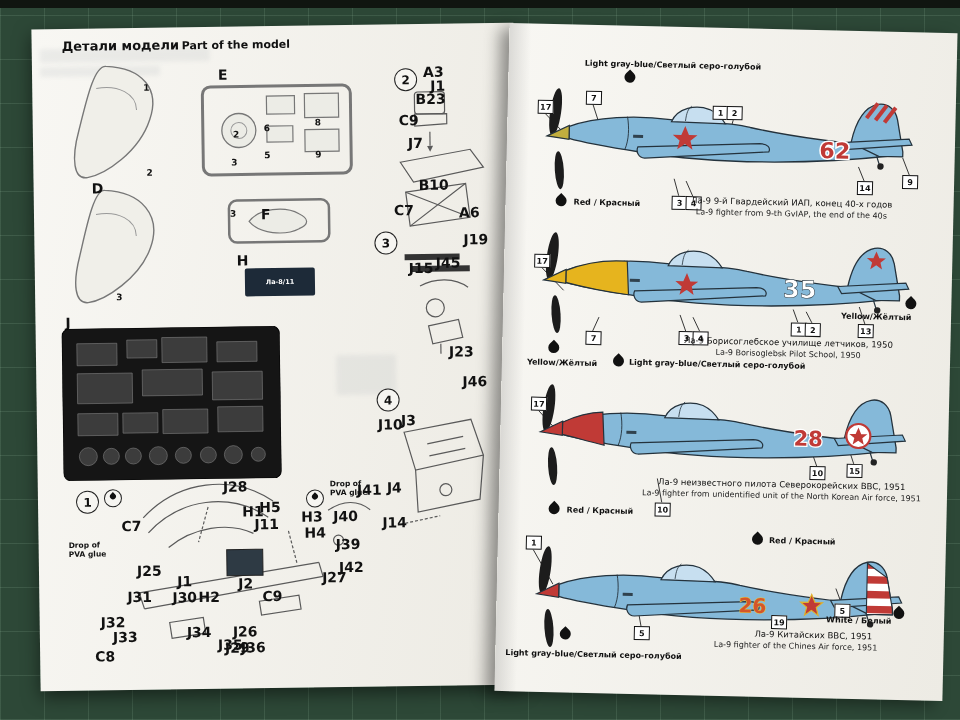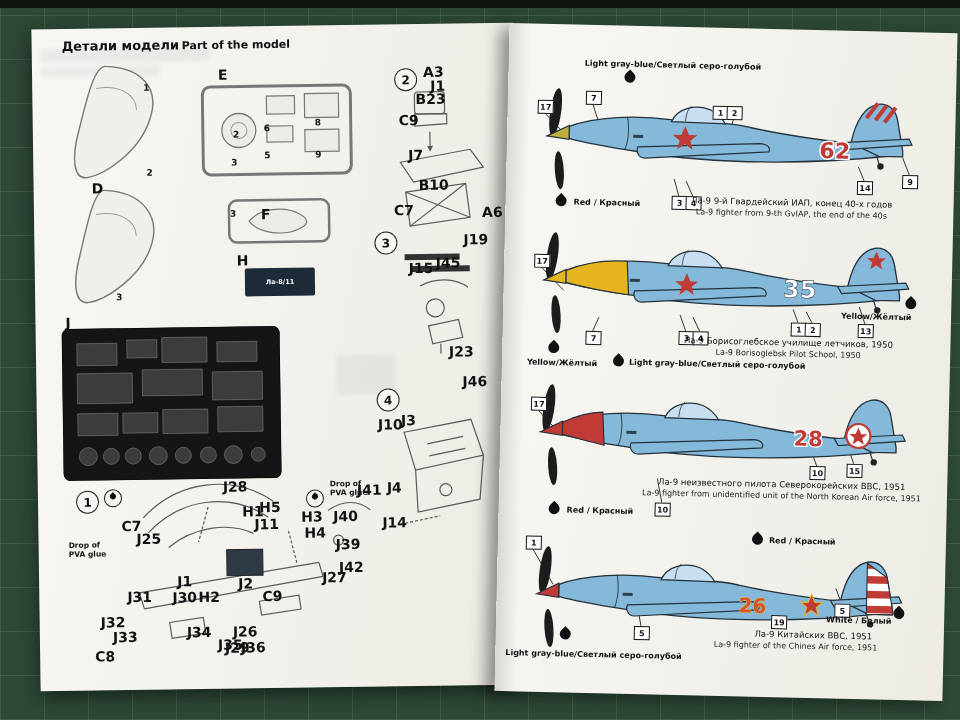--- a/index.html
+++ b/index.html
@@ -176,21 +176,21 @@
 
   <span class="pl" style="left:185px;top:452px">J28</span>
   <span class="pl" style="left:204px;top:477px">H1</span>
   <span class="pl" style="left:221px;top:473px">H5</span>
   <span class="pl" style="left:216px;top:490px">J11</span>
   <span class="pl" style="left:263px;top:483px">H3</span>
   <span class="pl" style="left:266px;top:499px">H4</span>
   <span class="pl" style="left:295px;top:483px">J40</span>
   <span class="pl" style="left:319px;top:457px">J41</span>
   <span class="pl" style="left:83px;top:490px">C7</span>
-  <span class="pl" style="left:98px;top:503px">J25</span>
+  <span class="pl" style="left:98px;top:535px">J25</span>
   <span class="pl" style="left:297px;top:511px">J39</span>
   <span class="pl" style="left:138px;top:546px">J1</span>
   <span class="pl" style="left:199px;top:549px">J2</span>
   <span class="pl" style="left:300px;top:534px">J42</span>
   <span class="pl" style="left:88px;top:561px">J31</span>
   <span class="pl" style="left:133px;top:562px">J30</span>
   <span class="pl" style="left:159px;top:562px">H2</span>
   <span class="pl" style="left:223px;top:562px">C9</span>
   <span class="pl" style="left:283px;top:544px">J27</span>
   <span class="pl" style="left:61px;top:586px">J32</span>
@@ -210,24 +210,24 @@
       <path d="M15,78 L85,66 L98,84 L28,98 Z"></path>
       <path d="M20,108 L80,100 L84,134 L24,142 Z"></path>
       <path d="M20,108 L84,134 M80,100 L24,142"></path>
     </g>
     <polygon points="42,62 48,62 45,68" fill="#5a5a5a"></polygon>
   </svg>
   <span class="pl" style="left:391px;top:40px">A3</span>
   <span class="pl" style="left:398px;top:54px">J1</span>
   <span class="pl" style="left:383px;top:67px">B23</span>
   <span class="pl" style="left:366px;top:88px">C9</span>
-  <span class="pl" style="left:375px;top:123px">J7</span>
+  <span class="pl" style="left:375px;top:111px">J7</span>
   <span class="pl" style="left:385px;top:153px">B10</span>
   <span class="pl" style="left:360px;top:178px">C7</span>
-  <span class="pl" style="left:448px;top:181px">A6</span>
+  <span class="pl" style="left:425px;top:181px">A6</span>
 
   <svg class="art" style="left:345px;top:222px" width="120" height="110" viewBox="0 0 120 110">
     <rect x="25" y="8" width="55" height="6" fill="#333"></rect>
     <rect x="32" y="20" width="58" height="6" fill="#333"></rect>
     <g fill="none" stroke="#5a5a5a" stroke-width="1.2">
       <path d="M40,40 C55,32 75,32 88,42"></path>
       <circle cx="55" cy="62" r="9"></circle>
       <path d="M48,80 L78,74 L82,92 L52,98 Z"></path>
       <line x1="60" y1="98" x2="60" y2="108"></line>
     </g>

